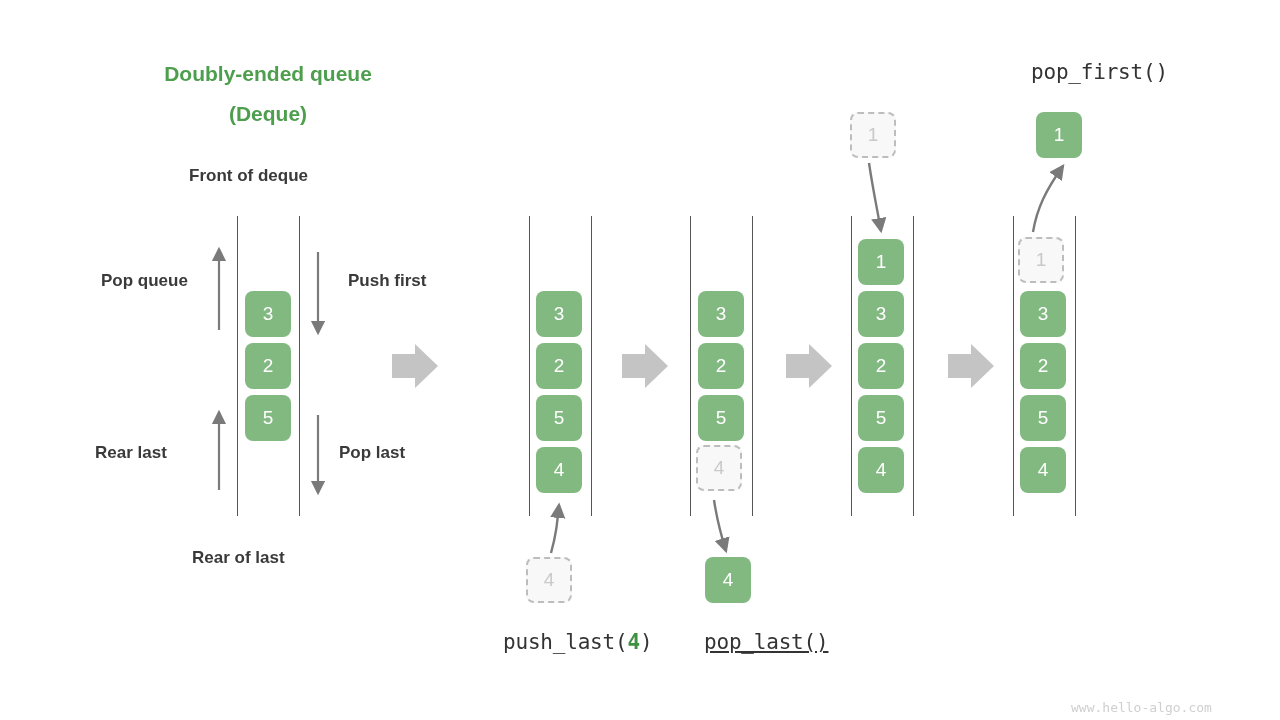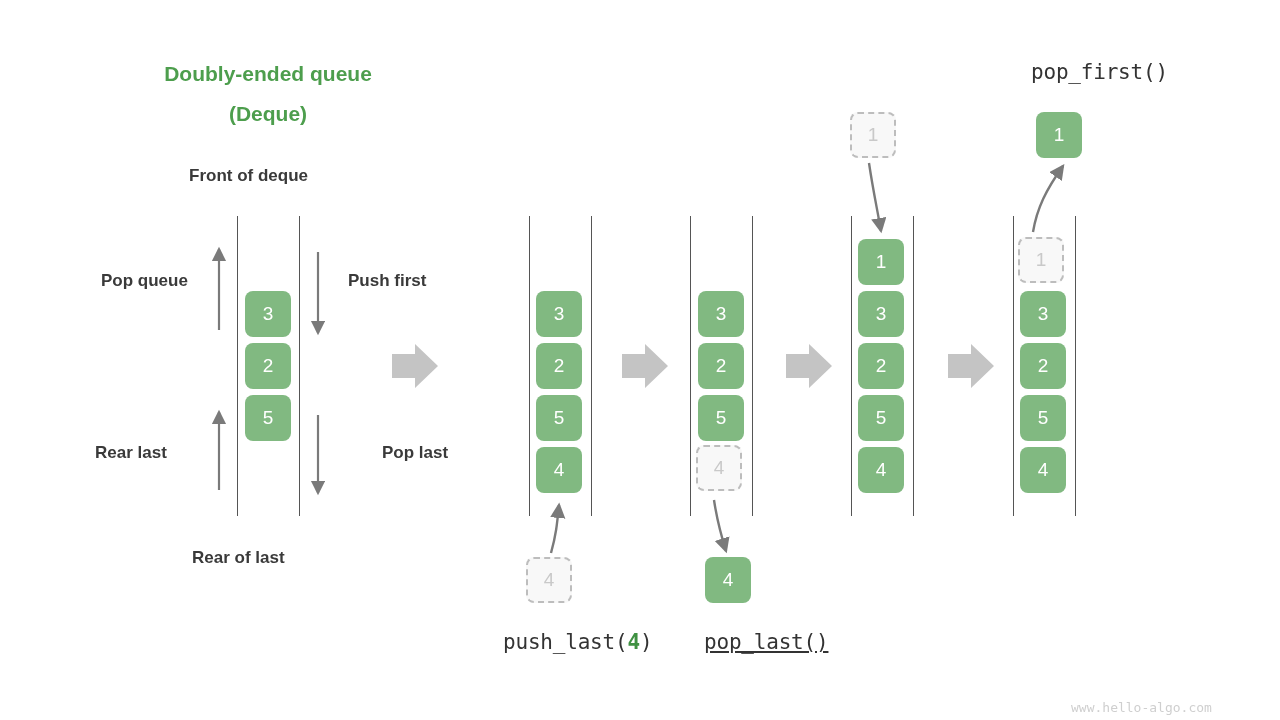--- a/index.html
+++ b/index.html
@@ -60,21 +60,21 @@
 
   <div class="title" style="left:143px;top:54px;width:250px;">Doubly-ended queue</div>
   <div class="title" style="left:143px;top:94px;width:250px;">(Deque)</div>
 
   <div class="lbl" style="left:189px;top:166px;">Front of deque</div>
   <div class="lbl" style="left:192px;top:548px;">Rear of last</div>
 
   <div class="lbl" style="left:101px;top:271px;">Pop queue</div>
   <div class="lbl" style="left:348px;top:271px;">Push first</div>
   <div class="lbl" style="left:95px;top:443px;">Rear last</div>
-  <div class="lbl" style="left:339px;top:443px;margin-left:43px;">Pop last</div>
+  <div class="lbl" style="left:339px;top:443px;">Pop last</div>
 
   <div class="mono" style="left:1031px;top:60px;">
     <span>pop_first(</span><span class="arg"></span><span>)</span>
   </div>
   <div class="mono" style="left:503px;top:630px;">
     <span>push_last(</span><span class="arg">4</span><span>)</span>
   </div>
   <div class="mono" style="left:704px;top:630px;text-decoration:underline;">
     <span>pop_last(</span><span class="arg"></span><span>)</span>
   </div>

